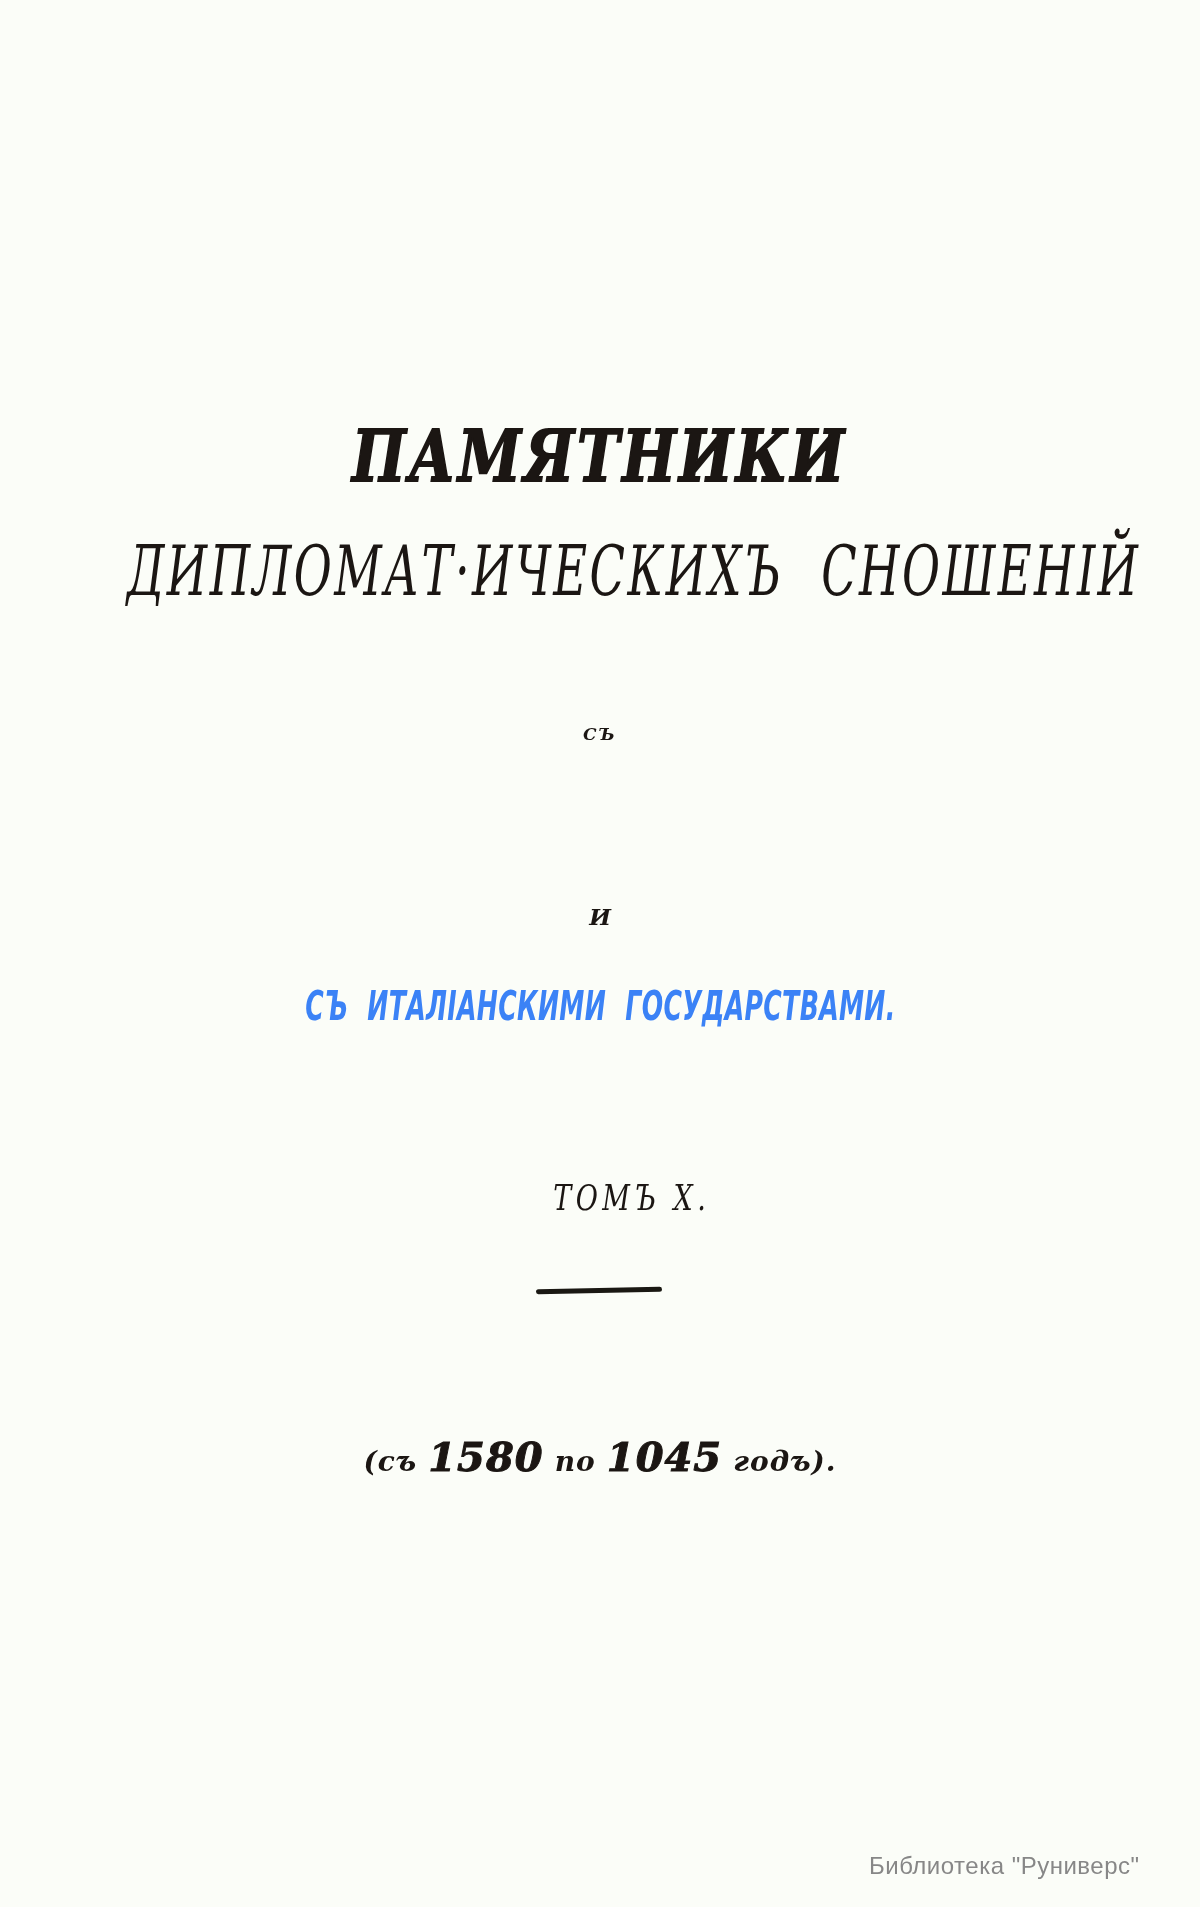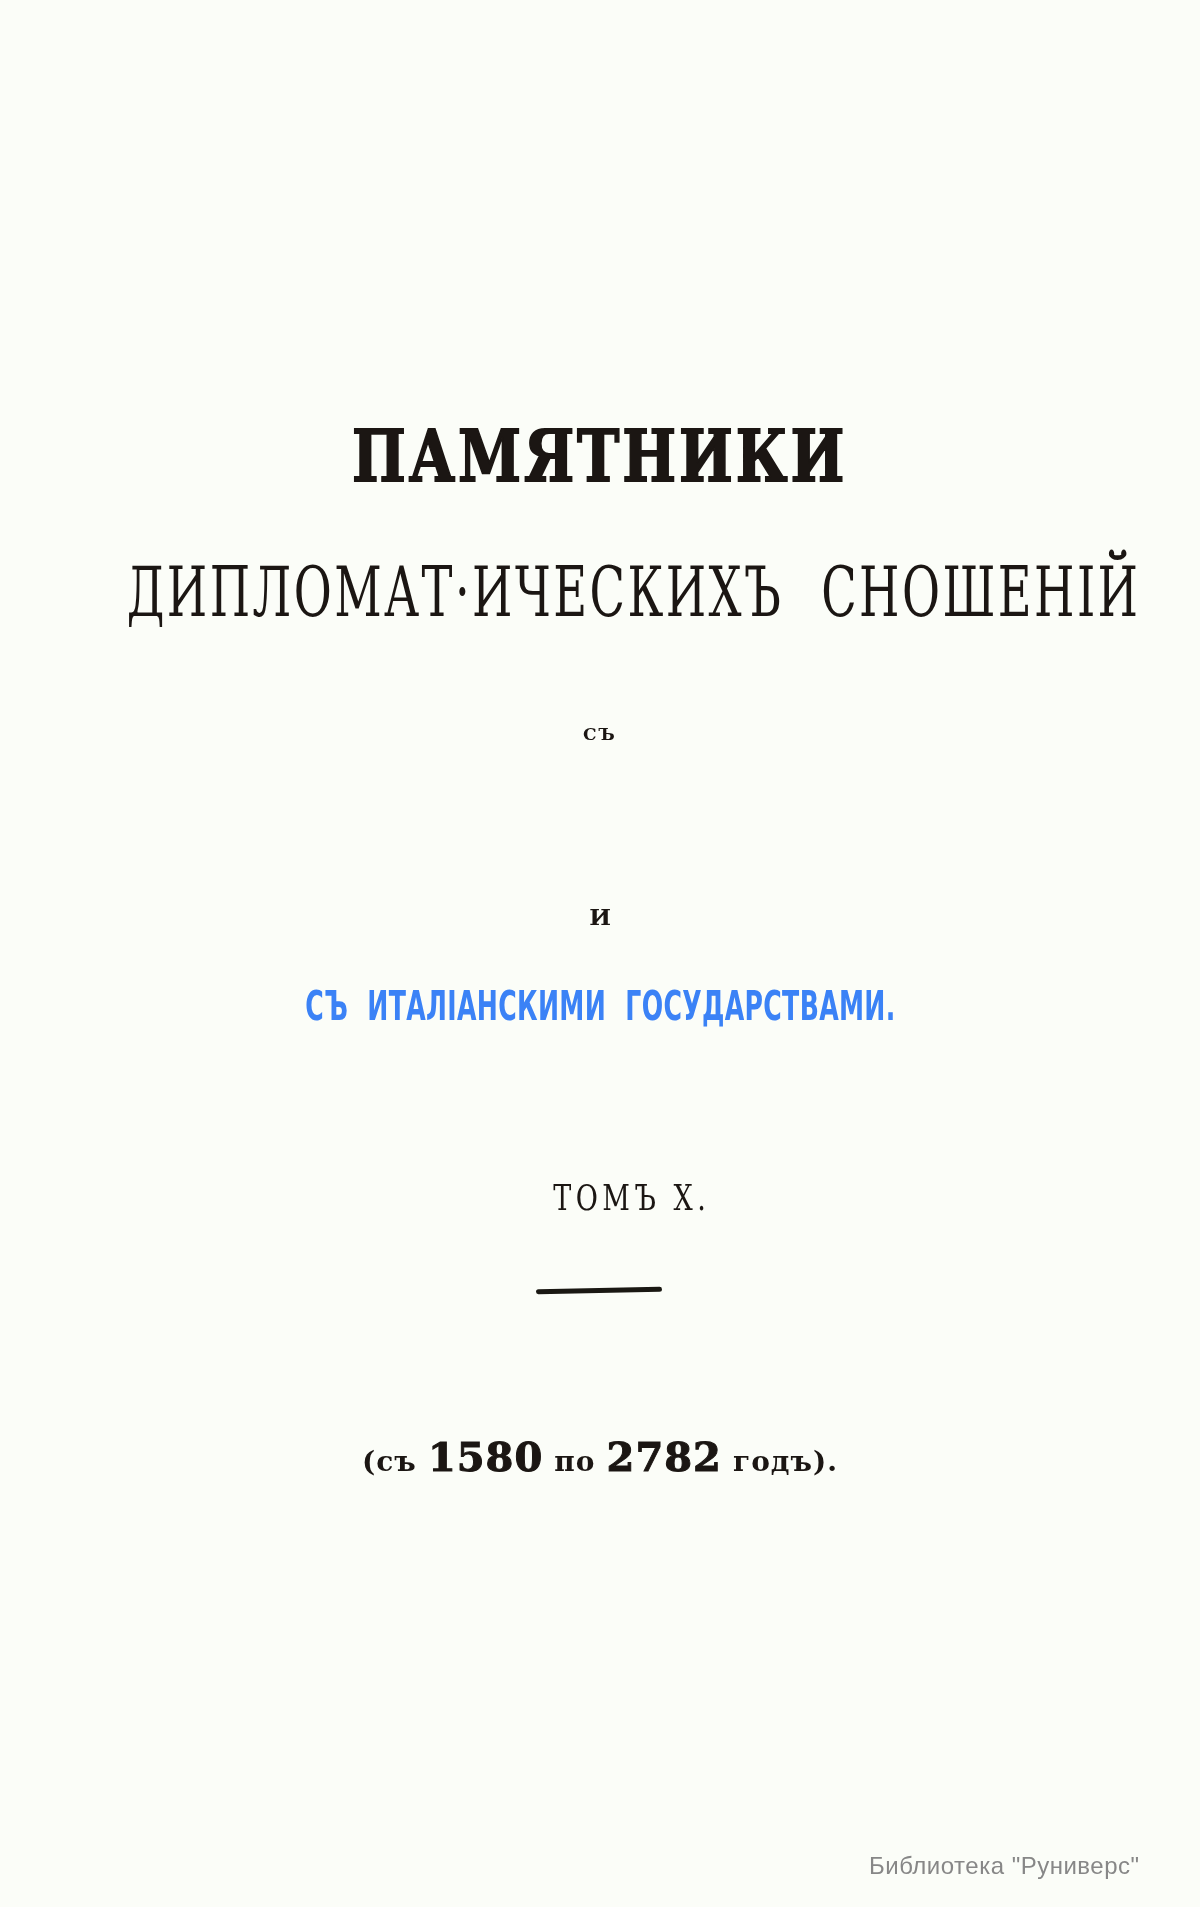--- a/index.html
+++ b/index.html
@@ -11,33 +11,34 @@
     overflow: hidden;
     font-family: "DejaVu Serif", serif;
   }
   .line {
     position: absolute;
     left: 0;
     width: 100%;
     text-align: center;
     white-space: nowrap;
     color: #1b1613;
+    font-style: italic;
   }
   .inner { display: inline-block; line-height: 1; }
 
   
   .l1 { top: 421px; }
   .l1 .inner {
     font-size: 60px; font-weight: bold; letter-spacing: 3px;
     transform: scale(0.95, 1.18); transform-origin: center top;
     -webkit-text-stroke: 1.5px #1b1613;
   }
 
   
-  .l2 { top: 558px; }
+  .l2 { top: 537px; }
   .l2 .inner {
     font-size: 58px; font-weight: normal; letter-spacing: 3px; word-spacing: 26px;
     transform: scale(0.80, 1.18); transform-origin: center top;
   }
 
   
   .l3 { top: 724px; font-size: 17px; font-weight: bold; letter-spacing: 2px; }
 
   
   .l4 { top: 767px; }
@@ -117,19 +118,19 @@
   <div class="line l7" style="color: rgb(27, 22, 19);">
     <span class="inner">ТОМЪ X.</span>
   </div>
 
   <div class="rule"></div>
 
   <div class="line l9" style="color: rgb(27, 22, 19);">
     <span class="dr-word" style="color: rgb(27, 22, 19);">(съ</span>
     <span class="dr-year" style="color: rgb(27, 22, 19);">1580</span>
     <span class="dr-word" style="color: rgb(27, 22, 19);">по</span>
-    <span class="dr-year" style="color: rgb(27, 22, 19);">2782</span>
+    <span class="dr-year" style="color: rgb(27, 22, 19);">1045</span>
     <span class="dr-word" style="color: rgb(27, 22, 19);">годъ).</span>
   </div>
 
   <div class="watermark" style="color: rgb(135, 135, 135);">Библиотека "Руниверс"</div>
 
 </div>
 
 </body></html>

